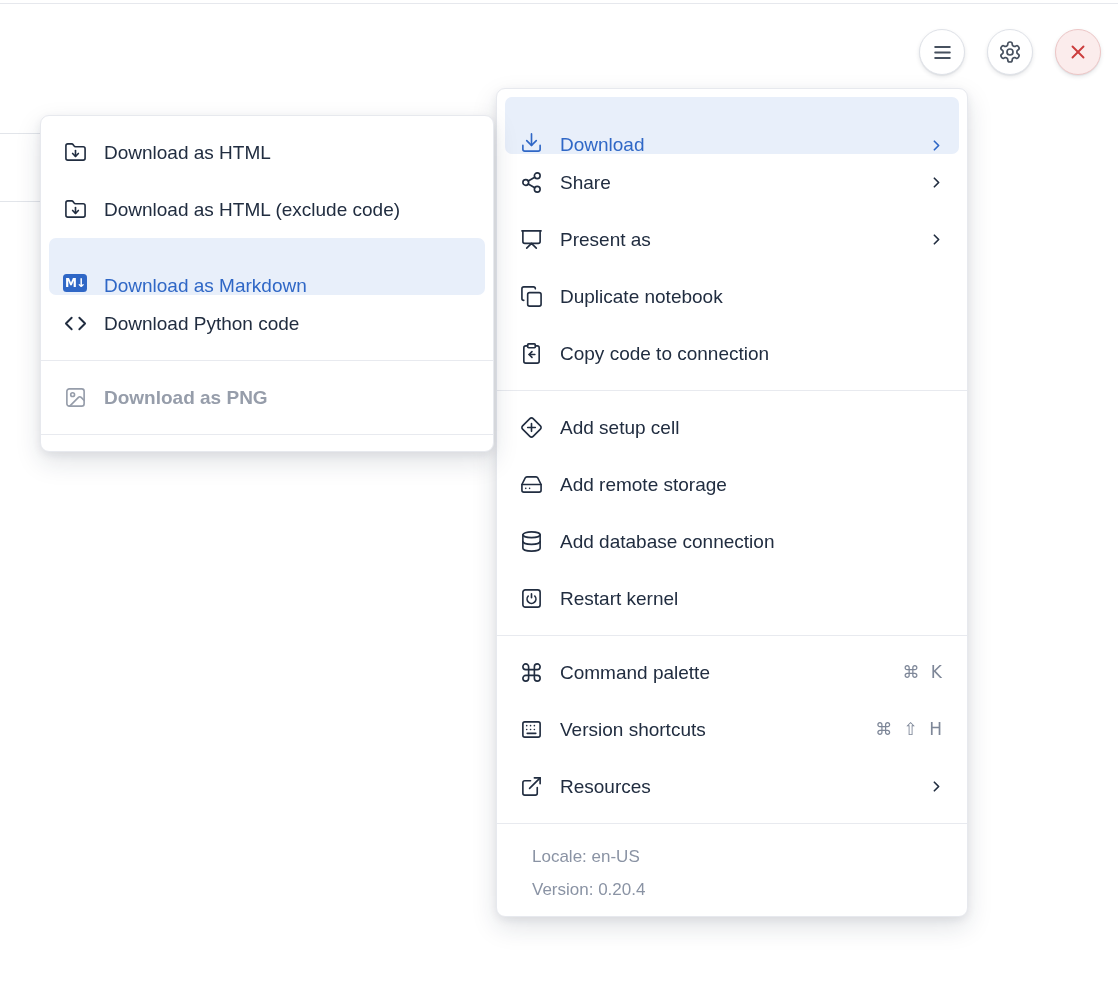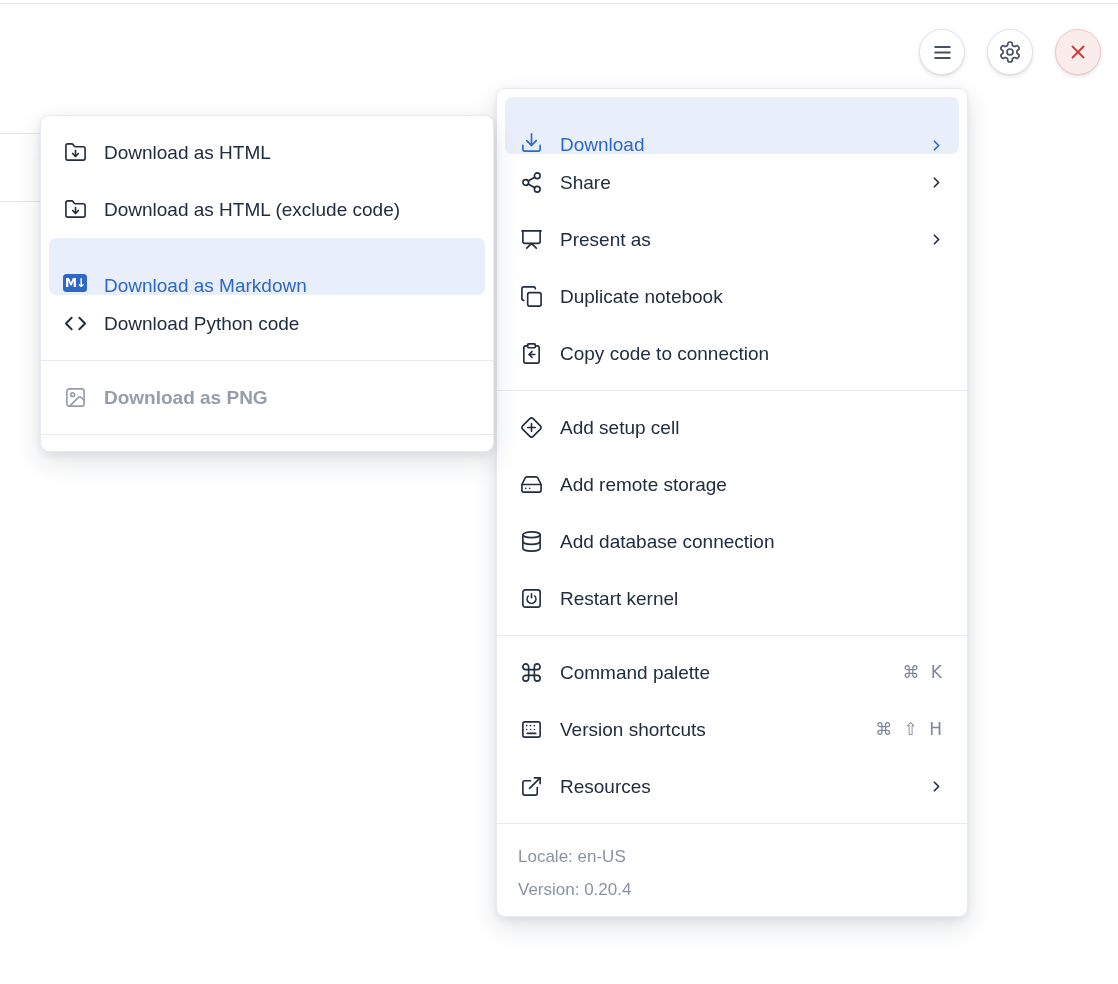--- a/index.html
+++ b/index.html
@@ -57,21 +57,21 @@
   .divider { height:1px; background:#e8eaef; margin:8px -8px; }
 
   .md-badge {
     width:27px; height:18px; border-radius:3.5px; background:#2f67c6;
     color:#ffffff; font-family:"DejaVu Sans",sans-serif; font-size:12px;
     font-weight:bold; letter-spacing:-1px;
     display:flex; align-items:center; justify-content:center;
   }
 
   .menu-footer { padding:8px 13px 2px; font-size:17px; color:#8a93a4; }
-  .menu-footer div { line-height:33px; }
+  .menu-footer div { line-height:33px;margin-left:14px; }
 </style>
 </head>
 <body>
 
 <div class="hairline top-line"></div>
 <div class="hairline edge-line-1"></div>
 <div class="hairline edge-line-2"></div>
 
 <div class="toolbar">
   <div class="circle-btn">

